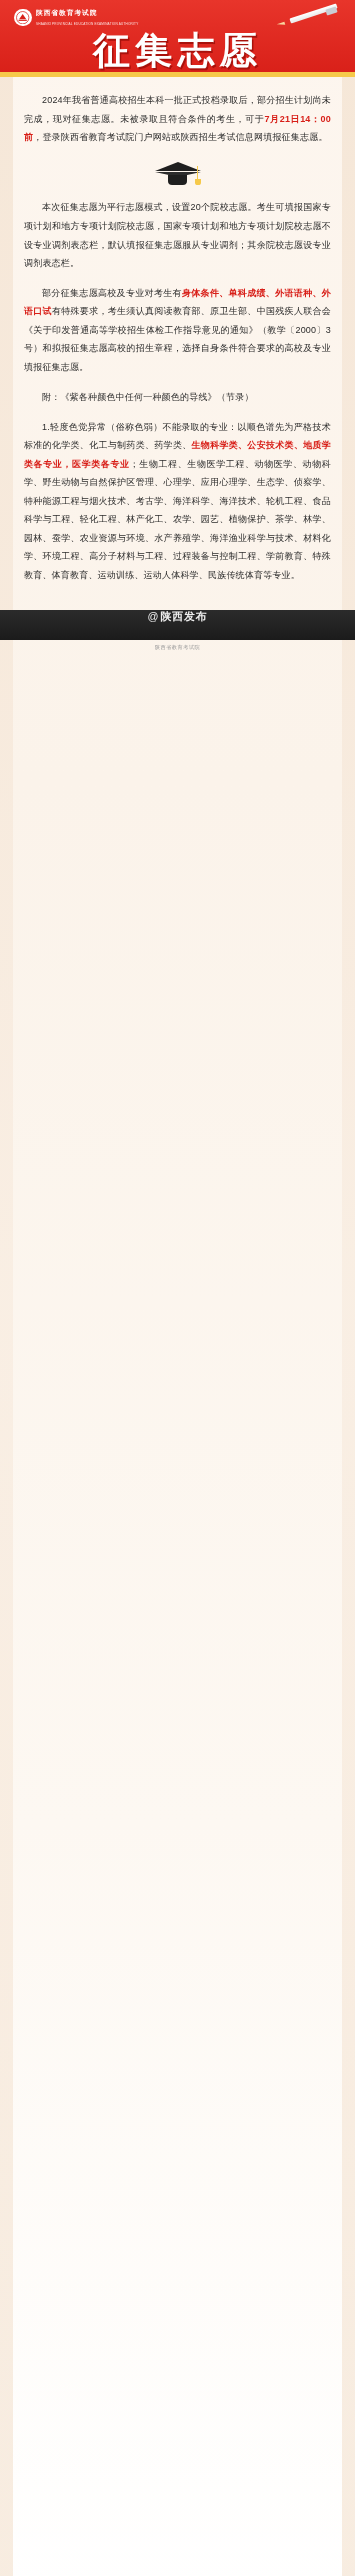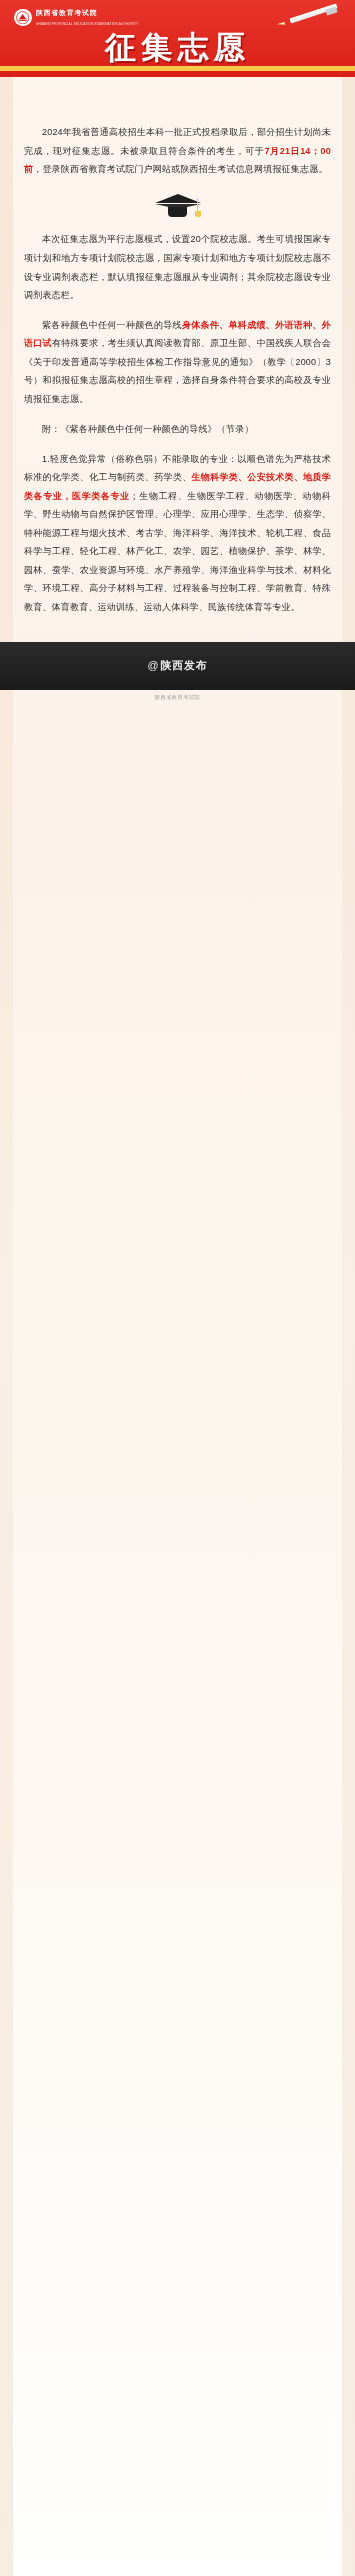--- a/index.html
+++ b/index.html
@@ -118,40 +118,39 @@
     border-radius: 1px;
   }
   .title-band {
     position: relative;
     margin: 5.2px 0 0 0;
     text-align: center;
   }
   .main-title {
     display: inline-block;
     color: #ffffff;
-    font-size: 31px;
+    font-size: 37px;
     font-weight: 700;
     letter-spacing: 5.2px;
     text-shadow: 1.5px 1.5px 0 #a8120c;
     padding: 0 5.2px 2.1px 5.2px;
     line-height: 1.05;
   }
   .title-underline {
     width: 100%;
     height: 5.2px;
     background: #f6c94a;
     margin-top: -1px;
   }
 
   
   .content {
     position: relative;
     padding: 14.4px 24px 5.2px 24px;
     box-sizing: border-box;
-    margin-top: 32px;
   }
   p.para {
     margin: 0 0 11.3px 0;
     font-size: 9px;
     line-height: 2.06;
     color: #2b2b2b;
     text-align: justify;
     text-indent: 2em;
     letter-spacing: 0.2px;
   }
@@ -214,24 +213,24 @@
     text-align: right;
   }
   .footer-line {
     font-size: 9px;
     color: #2b2b2b;
     line-height: 2;
     letter-spacing: 0.3px;
   }
   .bottom-bar {
     margin-top: 9.3px;
-    height: 48px;
+    height: 30px;
     background: linear-gradient(180deg, #2b2b2b 0%, #1b1b1b 100%);
     display: flex;
-    align-items: center;
+    align-items: flex-start;
     justify-content: center;
     position: relative;
   }
   .watermark {
     color: #ffffff;
     font-size: 10.8px;
     font-weight: 700;
     letter-spacing: 1px;
     opacity: .92;
   }
@@ -290,21 +289,21 @@
         <span class="board2"></span>
         <span class="base"></span>
         <span class="tassel"></span>
         <span class="tassel-ball"></span>
       </span>
     </div>
 
     <p class="para">本次征集志愿为平行志愿模式，设置20个院校志愿。考生可填报国家专项计划和地方专项计划院校志愿，国家专项计划和地方专项计划院校志愿不设专业调剂表态栏，默认填报征集志愿服从专业调剂；其余院校志愿设专业调剂表态栏。</p>
 
     <p class="para">
-      <span>紫各种颜色中任何一种颜色的导线</span><span class="hl">身体条件、单科成绩、外语语种、外语口试</span><span>有特殊要求，考生须认真阅读教育部、原卫生部、中国残疾人联合会《关于印发普通高等学校招生体检工作指导意见的通知》（教学〔2000〕3号）和拟报征集志愿高校的招生章程，选择自身条件符合要求的高校及专业填报征集志愿。</span>
+      <span>部分征集志愿高校及专业对考生有</span><span class="hl">身体条件、单科成绩、外语语种、外语口试</span><span>有特殊要求，考生须认真阅读教育部、原卫生部、中国残疾人联合会《关于印发普通高等学校招生体检工作指导意见的通知》（教学〔2000〕3号）和拟报征集志愿高校的招生章程，选择自身条件符合要求的高校及专业填报征集志愿。</span>
     </p>
 
     <p class="para">附：《紫各种颜色中任何一种颜色的导线》（节录）</p>
 
     <p class="para">
       <span>1.</span><span>轻度色觉异常（俗称色弱）不能录取的专业：以顺色谱先为严格技术标准的化学类、化工与制药类、药学类、</span><span class="hl">生物科学类、公安技术类、地质学类各专业，医学类各专业</span><span>；生物工程、生物医学工程、动物医学、动物科学、野生动物与自然保护区管理、心理学、应用心理学、生态学、侦察学、特种能源工程与烟火技术、考古学、海洋科学、海洋技术、轮机工程、食品科学与工程、轻化工程、林产化工、农学、园艺、植物保护、茶学、林学、园林、蚕学、农业资源与环境、水产养殖学、海洋渔业科学与技术、材料化学、环境工程、高分子材料与工程、过程装备与控制工程、学前教育、特殊教育、体育教育、运动训练、运动人体科学、民族传统体育等专业。</span>
     </p>
 
 
 

